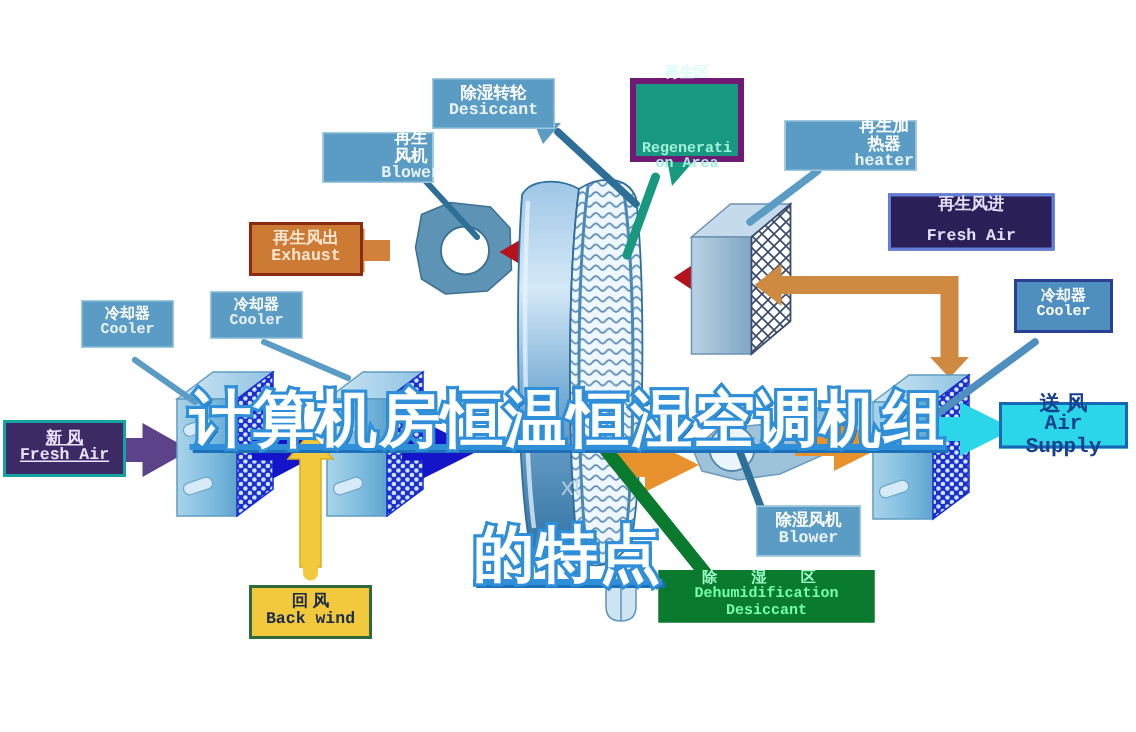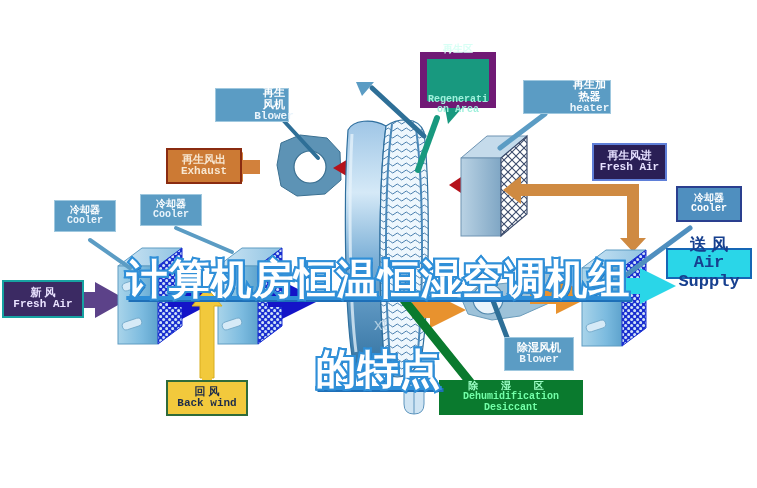--- a/index.html
+++ b/index.html
@@ -19,21 +19,21 @@
     display:flex;flex-direction:column;align-items:center;justify-content:center;
     letter-spacing:0px;
   }
   .lbl .cn{font-weight:bold;}
   .lbl .en{font-family:"Liberation Mono", monospace;font-weight:bold;}
 
   
   .cal-blue{background:#5b9cc4;border:1px solid #9fc8df;color:#ffffff;}
   .cal-blue .en{color:#eaf4fb;}
   
-  .cal-teal{background:#18997f;border:7px solid #701a75;color:#bff6e8;}
+  .cal-teal{background:#18997f;border:4px solid #701a75;color:#bff6e8;}
   .cal-teal .cn{color:#d8fff5;}
   .cal-teal .en{color:#9ff0dc;margin-top:40px;}
   
   .cal-purple{background:#3b2a63;border:2px solid #17a2a2;color:#eae2ff;}
   .cal-purple2{background:#2a1f56;border:2px solid #5f7fd8;color:#e6e0ff;}
   
   .cal-orange{background:#cc7a34;border:2px solid #8a2b10;color:#f7e7d2;}
   
   .cal-yellow{background:#f2c93c;border:2px solid #2f6b3a;color:#1b2b4a;}
   
@@ -228,38 +228,42 @@
 
       <path d="M207 378 L207 382" stroke="#f2c93c" stroke-width="10" fill="none"></path>
     </g>
 
     <g>
       <path d="M445 108 L462 108 L448 124 Z" fill="#18997f"></path>
       <path d="M356 82 L374 82 L362 96 Z" fill="#5b9cc4"></path>
     </g>
   </svg>
 
+  <div class="lbl cal-blue" style="left:288px;top:52px;width:82px;height:34px;font-size:11px;">
+    <span class="cn">除湿转轮</span>
+    <span class="en">Desiccant</span>
+  </div>
 
   <div class="lbl cal-blue" style="left:215px;top:88px;width:74px;height:34px;font-size:11px;padding-left:44px;">
     <span class="cn">再生风机</span>
     <span class="en">Blower</span>
   </div>
 
   <div class="lbl cal-teal" style="left:420px;top:52px;width:76px;height:56px;font-size:10px;">
     <span class="cn">再生区</span>
     <span class="en">Regenerati
 on Area</span>
   </div>
 
   <div class="lbl cal-blue" style="left:523px;top:80px;width:88px;height:34px;font-size:11px;padding-left:45px;">
     <span class="cn">再生加热器</span>
     <span class="en">heater</span>
   </div>
 
-  <div class="lbl cal-purple2" style="left:592px;top:143px;width:75px;height:38px;font-size:11px;">
+  <div class="lbl cal-purple2" style="left:592px;top:129px;width:111px;height:38px;font-size:11px;justify-content:space-between;">
     <span class="cn">再生风进</span>
     <span class="en">Fresh Air</span>
   </div>
 
   <div class="lbl cal-orange" style="left:166px;top:148px;width:76px;height:36px;font-size:11px;align-items:center;">
     <span class="cn">再生风出</span>
     <span class="en">Exhaust</span>
   </div>
 
   <div class="lbl cal-blue" style="left:54px;top:200px;width:62px;height:32px;font-size:10px;">
@@ -270,42 +274,42 @@
   <div class="lbl cal-blue" style="left:140px;top:194px;width:62px;height:32px;font-size:10px;">
     <span class="cn">冷却器</span>
     <span class="en">Cooler</span>
   </div>
 
   <div class="lbl cal-blue2" style="left:676px;top:186px;width:66px;height:36px;font-size:10px;">
     <span class="cn">冷却器</span>
     <span class="en">Cooler</span>
   </div>
 
-  <div class="lbl cal-purple" style="left:2px;top:280px;width:82px;height:38px;font-size:11px;">
+  <div class="lbl cal-purple" style="left:2px;top:280px;width:82px;height:38px;font-size:11px;text-decoration:underline;">
     <span class="cn">新    风</span>
     <span class="en">Fresh Air</span>
   </div>
 
-  <div class="lbl cal-yellow" style="left:166px;top:380px;width:82px;height:36px;font-size:11px;">
+  <div class="lbl cal-yellow" style="left:166px;top:390px;width:82px;height:36px;font-size:11px;">
     <span class="cn">回    风</span>
     <span class="en">Back wind</span>
   </div>
 
   <div class="lbl cal-blue" style="left:504px;top:337px;width:70px;height:34px;font-size:11px;">
     <span class="cn">除湿风机</span>
     <span class="en">Blower</span>
   </div>
 
   <div class="lbl cal-green" style="left:439px;top:380px;width:144px;height:35px;font-size:10px;">
     <span class="cn">除 湿 区</span>
     <span class="en">Dehumidification
 Desiccant</span>
   </div>
 
-  <div class="lbl cal-cyan" style="left:666px;top:248px;width:86px;height:31px;font-size:17px;">
+  <div class="lbl cal-cyan" style="left:666px;top:268px;width:86px;height:31px;font-size:14px;">
     <span class="cn">送    风</span>
     <span class="en">Air Supply</span>
   </div>
 
   <div id="title">
     <span>计算机房恒温恒湿空调机组</span>
     <span>的特点</span>
   </div>
 
 </div>

